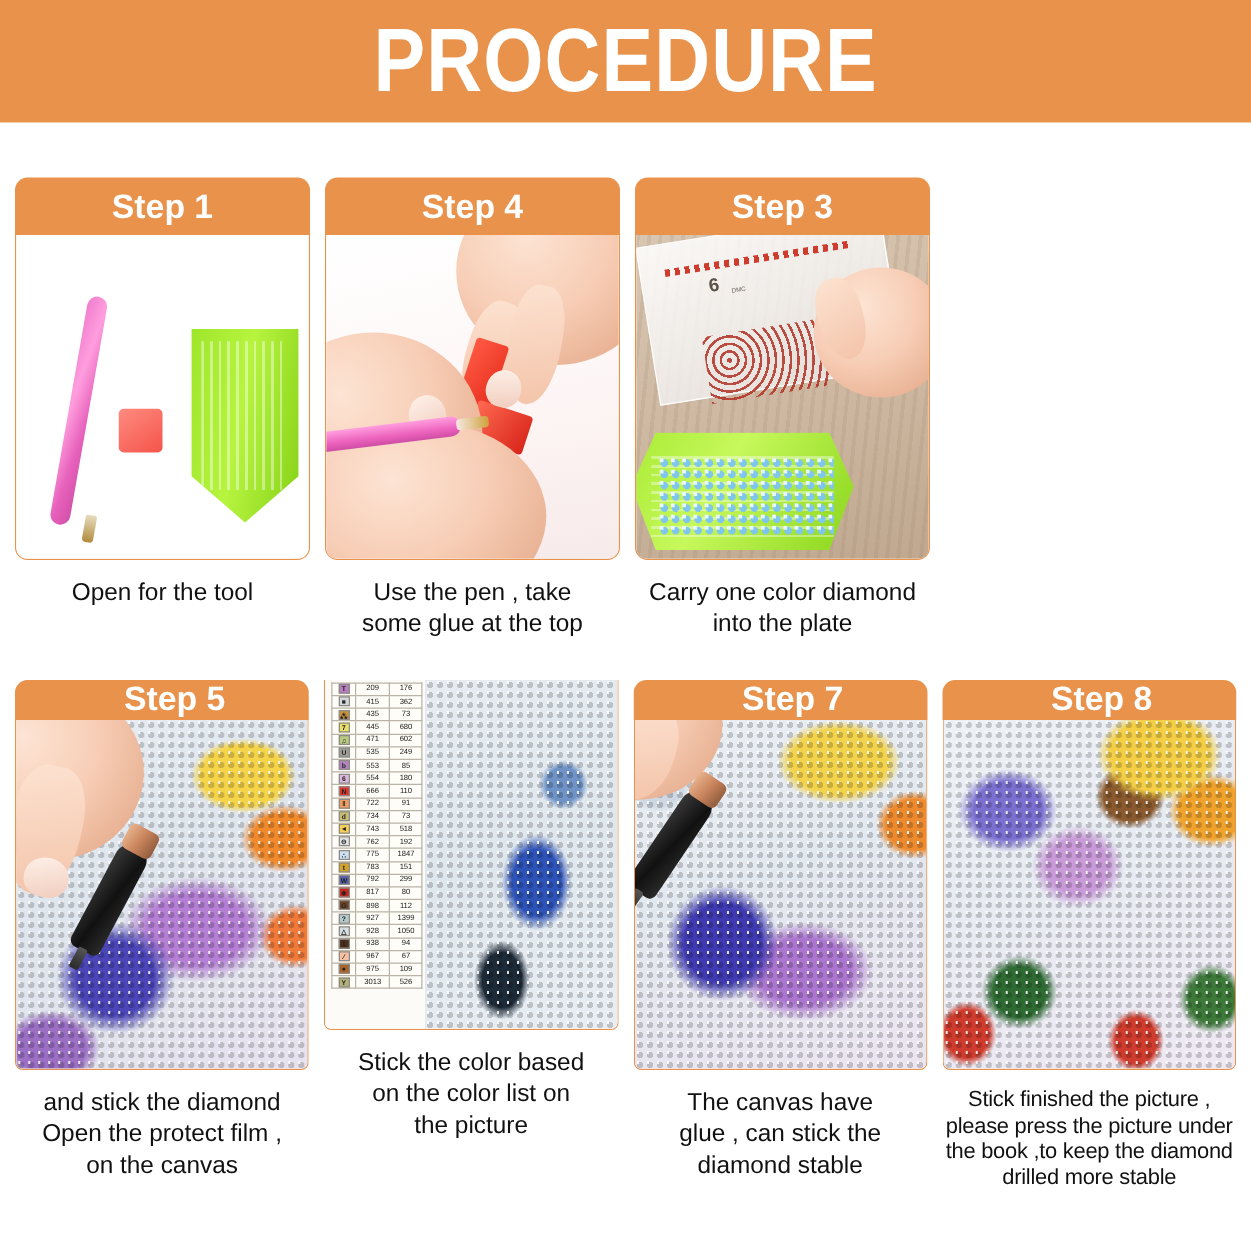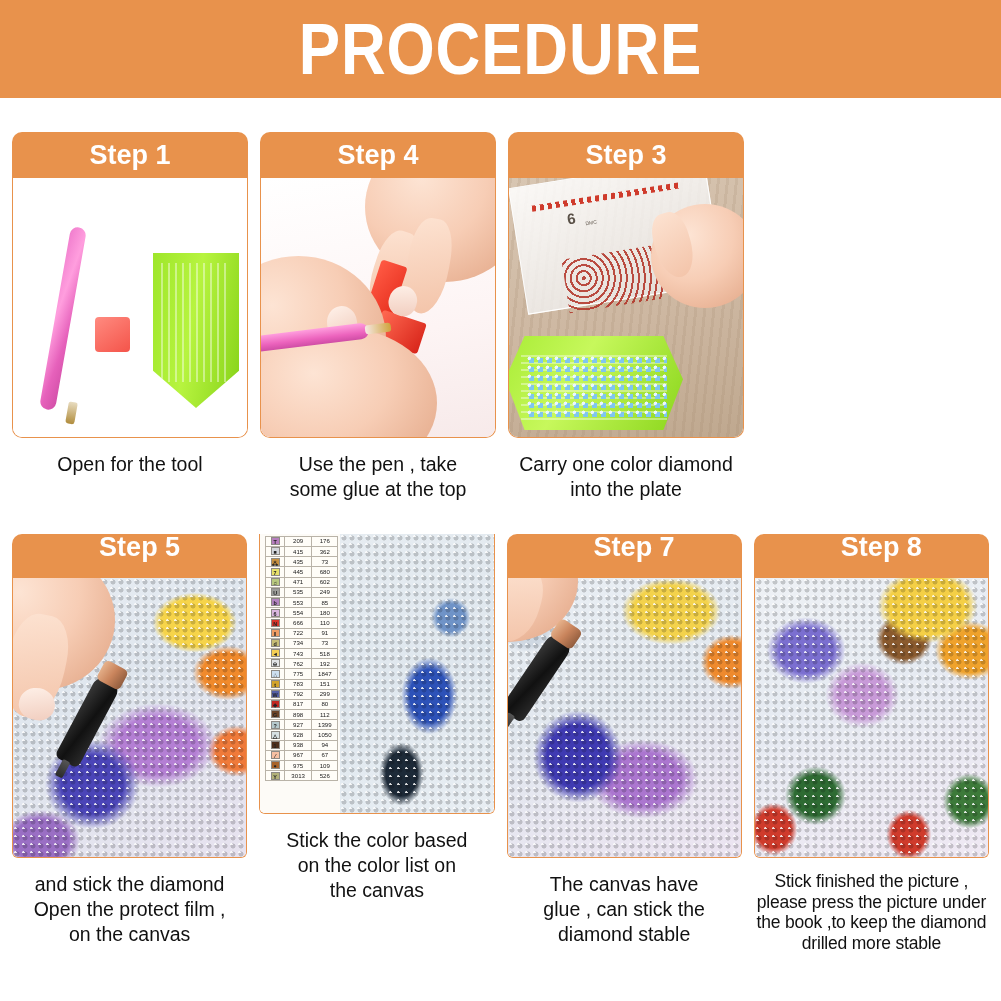--- a/index.html
+++ b/index.html
@@ -33,21 +33,21 @@
     font-family: "Liberation Sans", sans-serif;
   }
 
   
   .row {
     display: flex;
     width: 1001px;
     padding: 0 12px;
     gap: 12px;
   }
-  .row-top { margin-top: 34px; }
+  .row-top { margin-top: 44px; }
   .row-bottom { margin-top: 32px; }
 
   .card {
     width: 236px;
     display: flex;
     flex-direction: column;
   }
 
   
   .card-top .card-head {
@@ -63,24 +63,25 @@
     border: 1.5px solid #e8924c;
     border-top: none;
     border-radius: 0 0 10px 10px;
     overflow: hidden;
     position: relative;
     background: #ffffff;
   }
 
   
   .card-bottom .card-head {
-    height: 44px;
+    height: 32px;
     background: #e8924c;
     border-radius: 10px 10px 0 0;
     display: flex;
+    align-items: center;
     justify-content: center;
     padding-left: 20px;
   }
   .card-bottom .card-body {
     height: 280px;
     border: 1.5px solid #e8924c;
     border-top: none;
     border-radius: 0 0 6px 6px;
     overflow: hidden;
     position: relative;
@@ -658,21 +659,21 @@
           </table>
         </div>
         <div class="s6-photo">
           <div class="scene mosaic m-bluegray"></div>
         </div>
       </div>
     </div>
     <div class="caption">
       <div>Stick the color based</div>
       <div>on the color list on</div>
-      <div>the canvas</div>
+      <div>the picture</div>
     </div>
   </div>
 
   <div class="card card-bottom">
     <div class="card-head">
       <span class="step-label">Step 7</span>
     </div>
     <div class="card-body">
       <div class="scene mosaic m-floral2"></div>
       <div class="hand" style="left:-70px;top:-58px;width:140px;height:122px;"></div>

